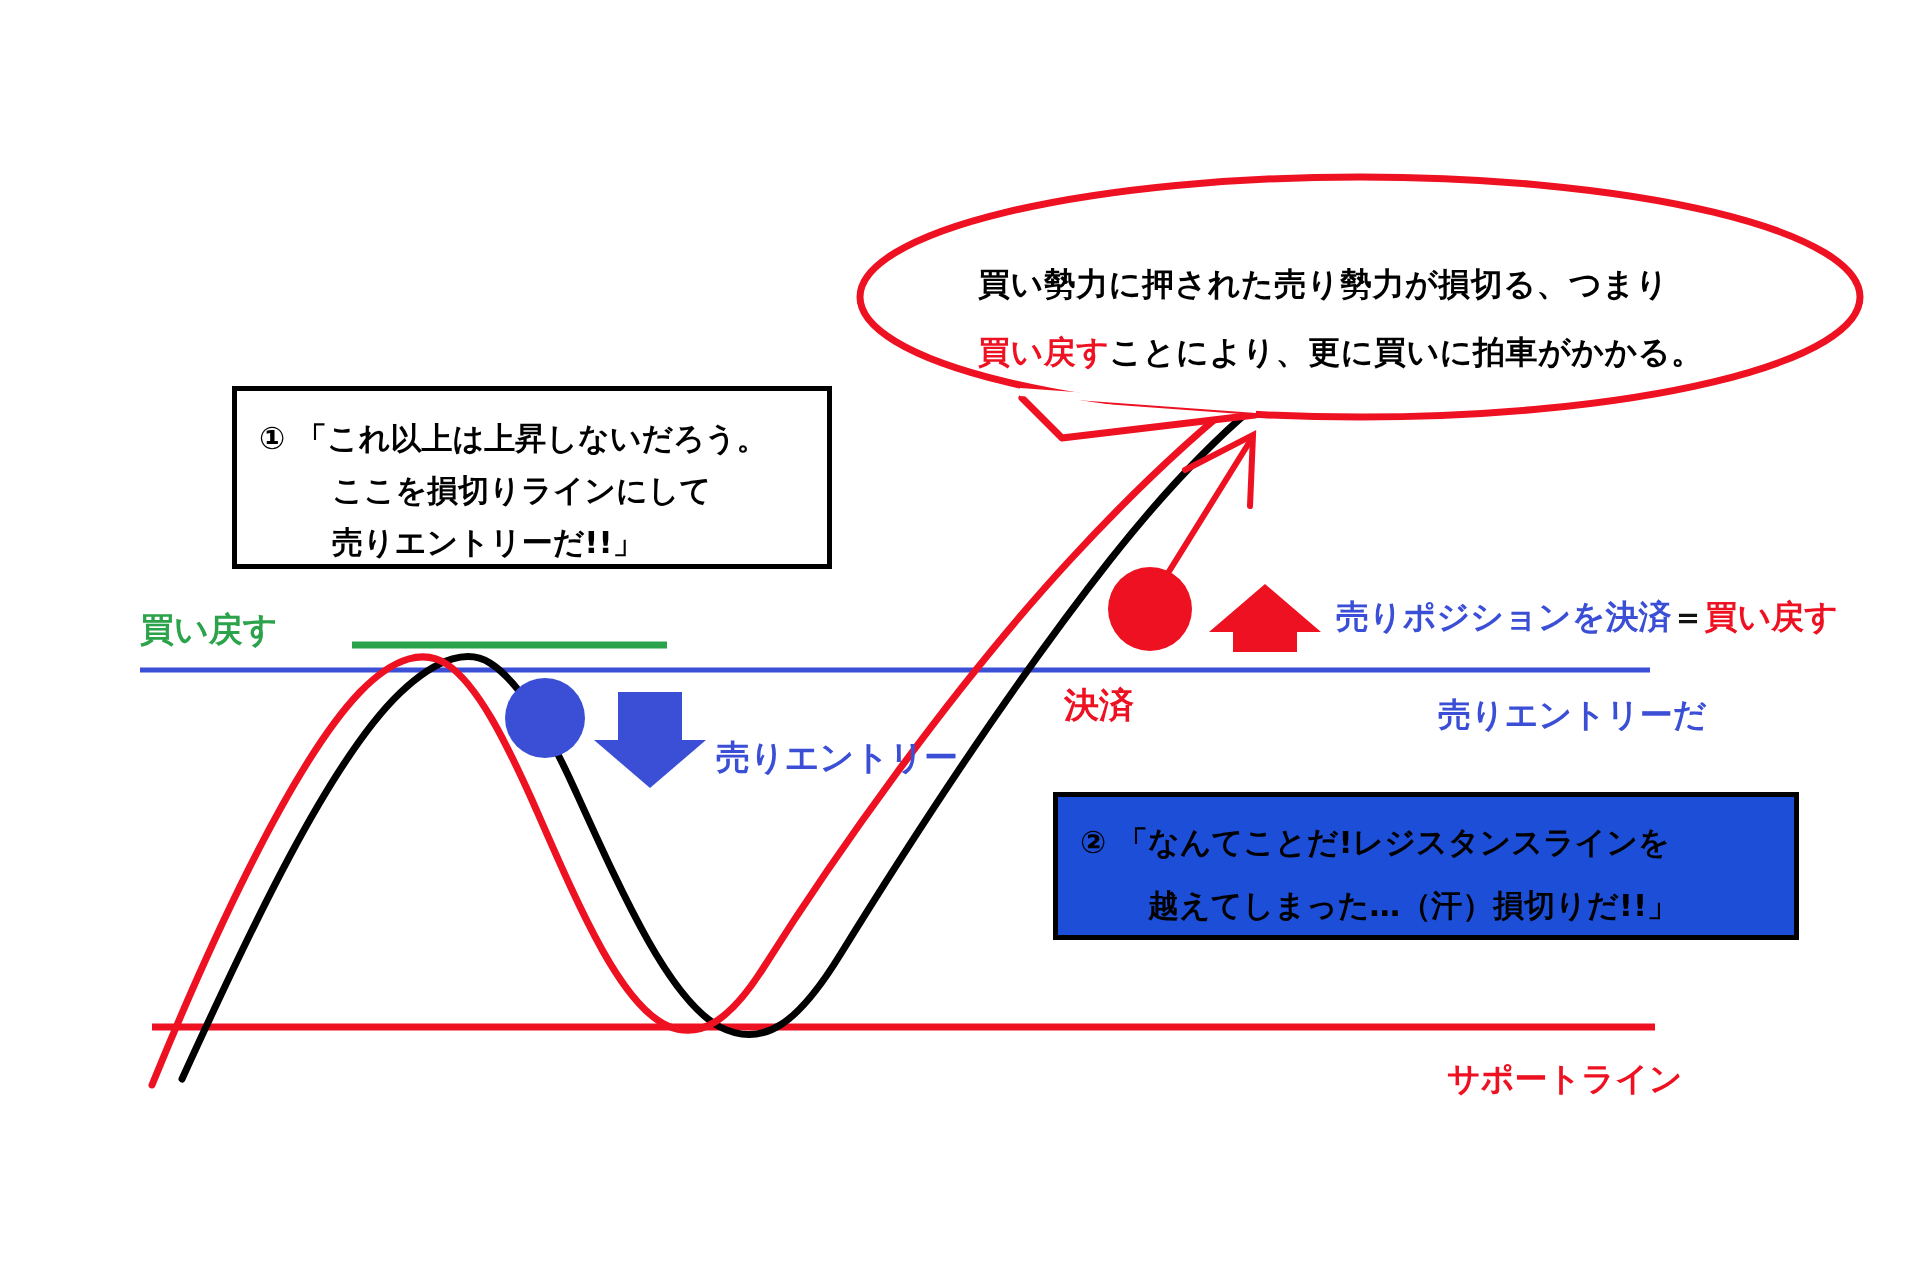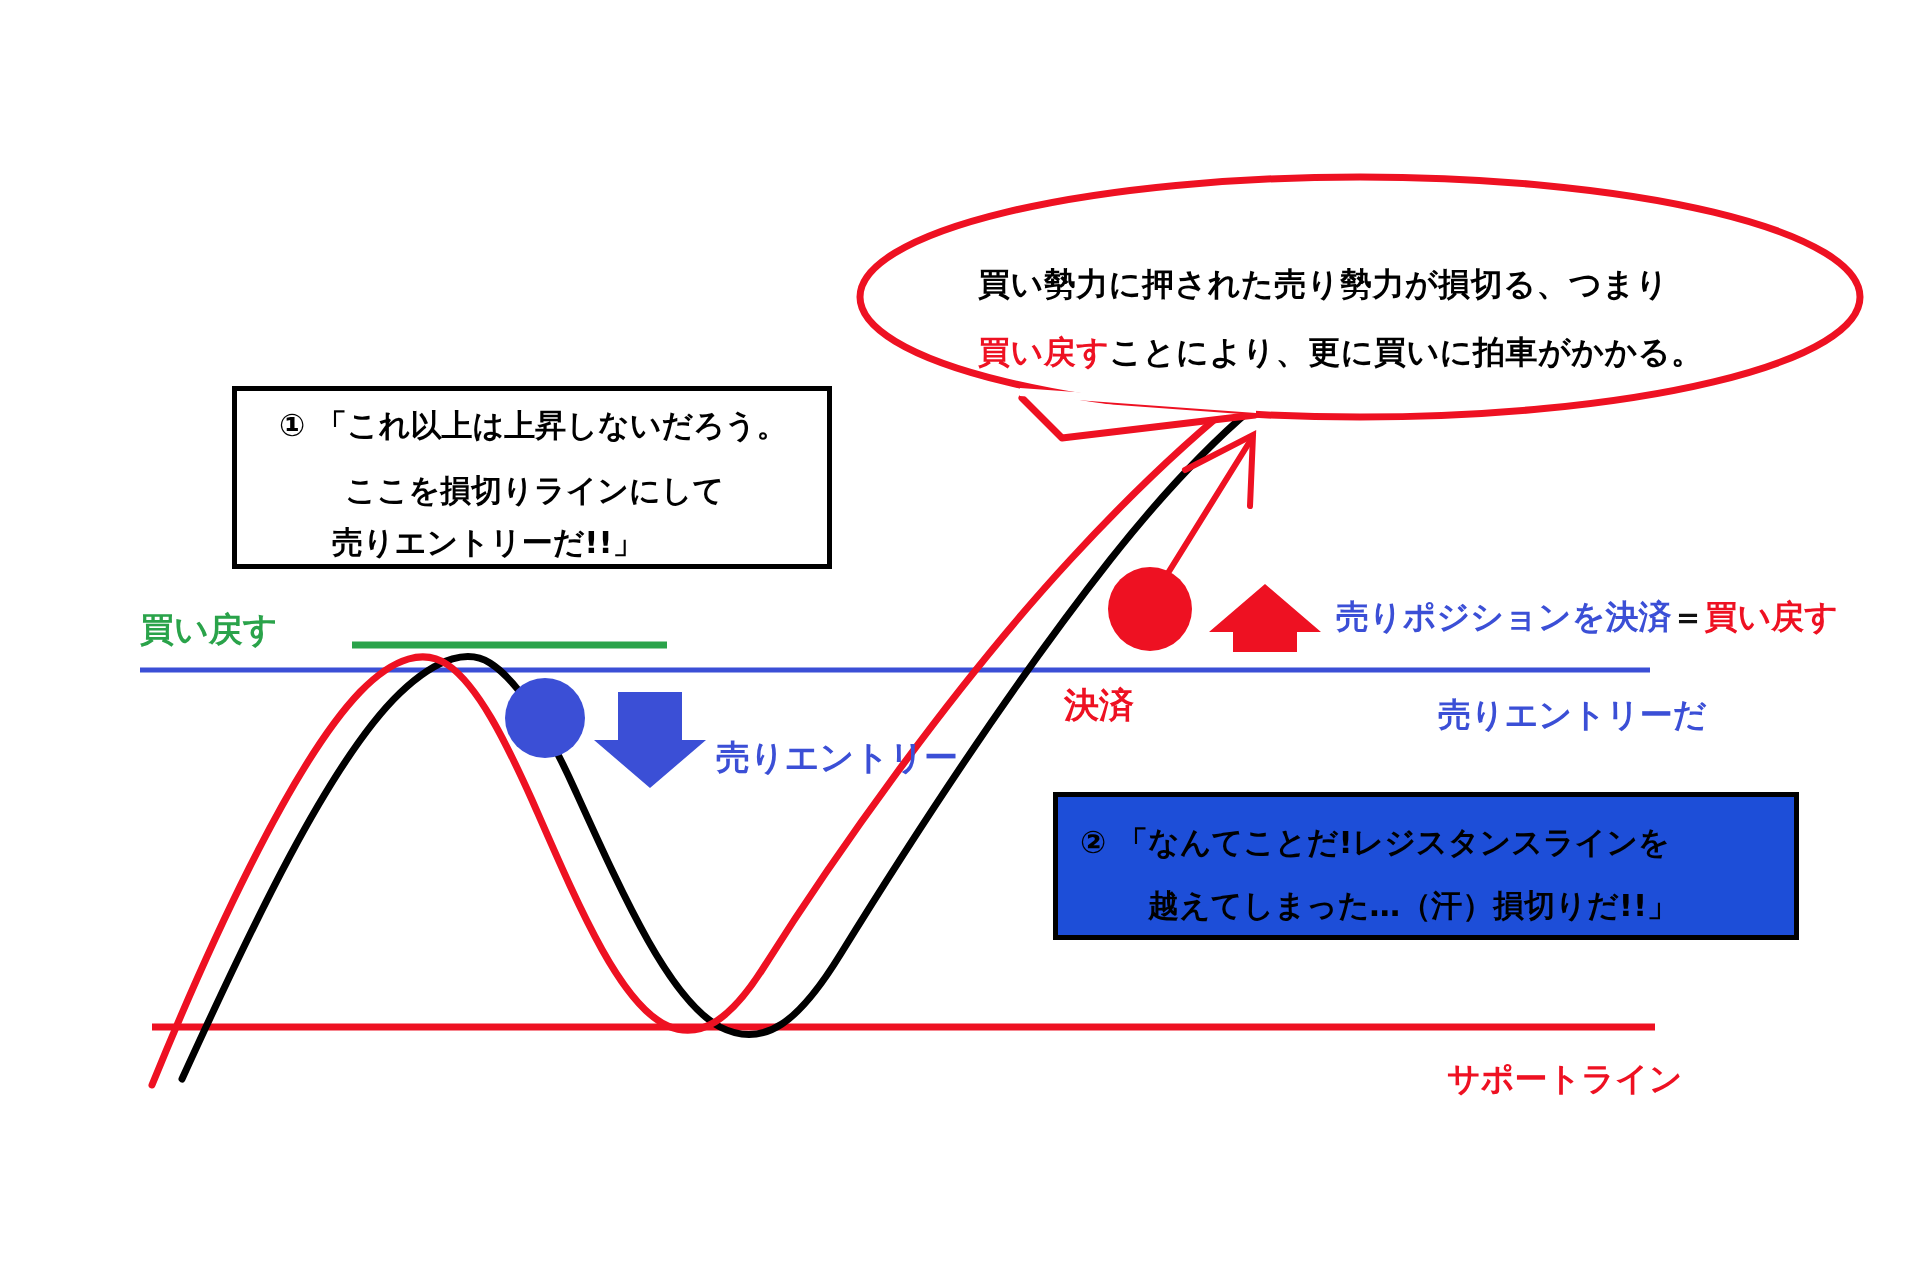--- a/index.html
+++ b/index.html
@@ -57,22 +57,22 @@
     box-sizing: border-box;
   }
   #callout-1 .line {
     position: absolute;
     font-size: 31px;
     font-weight: bold;
     color: #000000;
     white-space: nowrap;
     font-family: "DejaVu Sans", "Liberation Sans", sans-serif;
   }
-  #callout-1 .l1 { left: 22px; top: 14px; margin-left: 20px; }
-  #callout-1 .l2 { left: 95px; top: 79px; margin-left: 13px; }
+  #callout-1 .l1 { left: 22px; top: 27px; }
+  #callout-1 .l2 { left: 95px; top: 79px; }
   #callout-1 .l3 { left: 95px; top: 131px; }
 
   
   #callout-2 {
     position: absolute;
     left: 1053px;
     top: 792px;
     width: 746px;
     height: 148px;
     border: 5px solid #000000;

